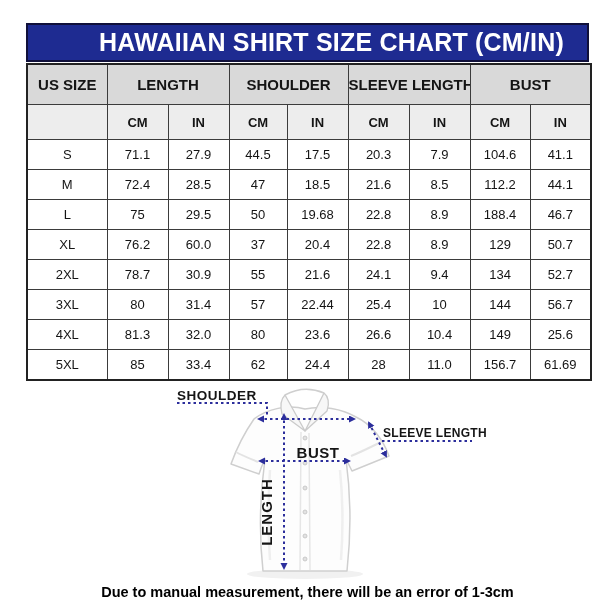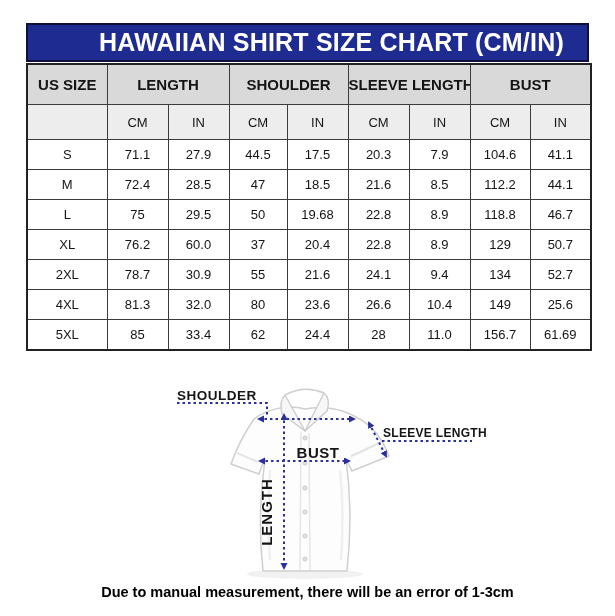--- a/index.html
+++ b/index.html
@@ -20,21 +20,21 @@
   table.size-table{
     position:absolute;left:26px;top:63px;width:564px;
     border-collapse:collapse;table-layout:fixed;
     border:2px solid #222222;
   }
   table.size-table th,table.size-table td{
     border:1px solid #3b3b3b;text-align:center;vertical-align:middle;
     padding:0;color:#141414;overflow:hidden;white-space:nowrap;
   }
   tr.group-row th{height:39px;background:#d9d9d9;font-size:15px;font-weight:bold;}
-  tr.units-row th{height:34px;background:#ededed;font-size:13px;font-weight:normal;}
+  tr.units-row th{height:34px;background:#ededed;font-size:13px;font-weight:bold;}
   tr.data-row td{height:29px;background:#ffffff;font-size:13px;font-weight:normal;}
   
   svg.diagram{position:absolute;left:0;top:383px;}
   .diag-label{font-family:"Liberation Sans",sans-serif;font-weight:bold;fill:#151515;}
   
   .footnote{
     position:absolute;left:0;top:584px;width:615px;text-align:center;
     color:#000000;font-size:14.5px;font-weight:bold;
   }
 </style>
@@ -103,21 +103,21 @@
         <td>44.1</td>
       </tr>
       <tr class="data-row">
         <td>L</td>
         <td>75</td>
         <td>29.5</td>
         <td>50</td>
         <td>19.68</td>
         <td>22.8</td>
         <td>8.9</td>
-        <td>118.8</td>
+        <td>188.4</td>
         <td>46.7</td>
       </tr>
       <tr class="data-row">
         <td>XL</td>
         <td>76.2</td>
         <td>60.0</td>
         <td>37</td>
         <td>20.4</td>
         <td>22.8</td>
         <td>8.9</td>
@@ -129,20 +129,31 @@
         <td>78.7</td>
         <td>30.9</td>
         <td>55</td>
         <td>21.6</td>
         <td>24.1</td>
         <td>9.4</td>
         <td>134</td>
         <td>52.7</td>
       </tr>
       <tr class="data-row">
+        <td>3XL</td>
+        <td>80</td>
+        <td>31.4</td>
+        <td>57</td>
+        <td>22.44</td>
+        <td>25.4</td>
+        <td>10</td>
+        <td>144</td>
+        <td>56.7</td>
+      </tr>
+      <tr class="data-row">
         <td>4XL</td>
         <td>81.3</td>
         <td>32.0</td>
         <td>80</td>
         <td>23.6</td>
         <td>26.6</td>
         <td>10.4</td>
         <td>149</td>
         <td>25.6</td>
       </tr>

